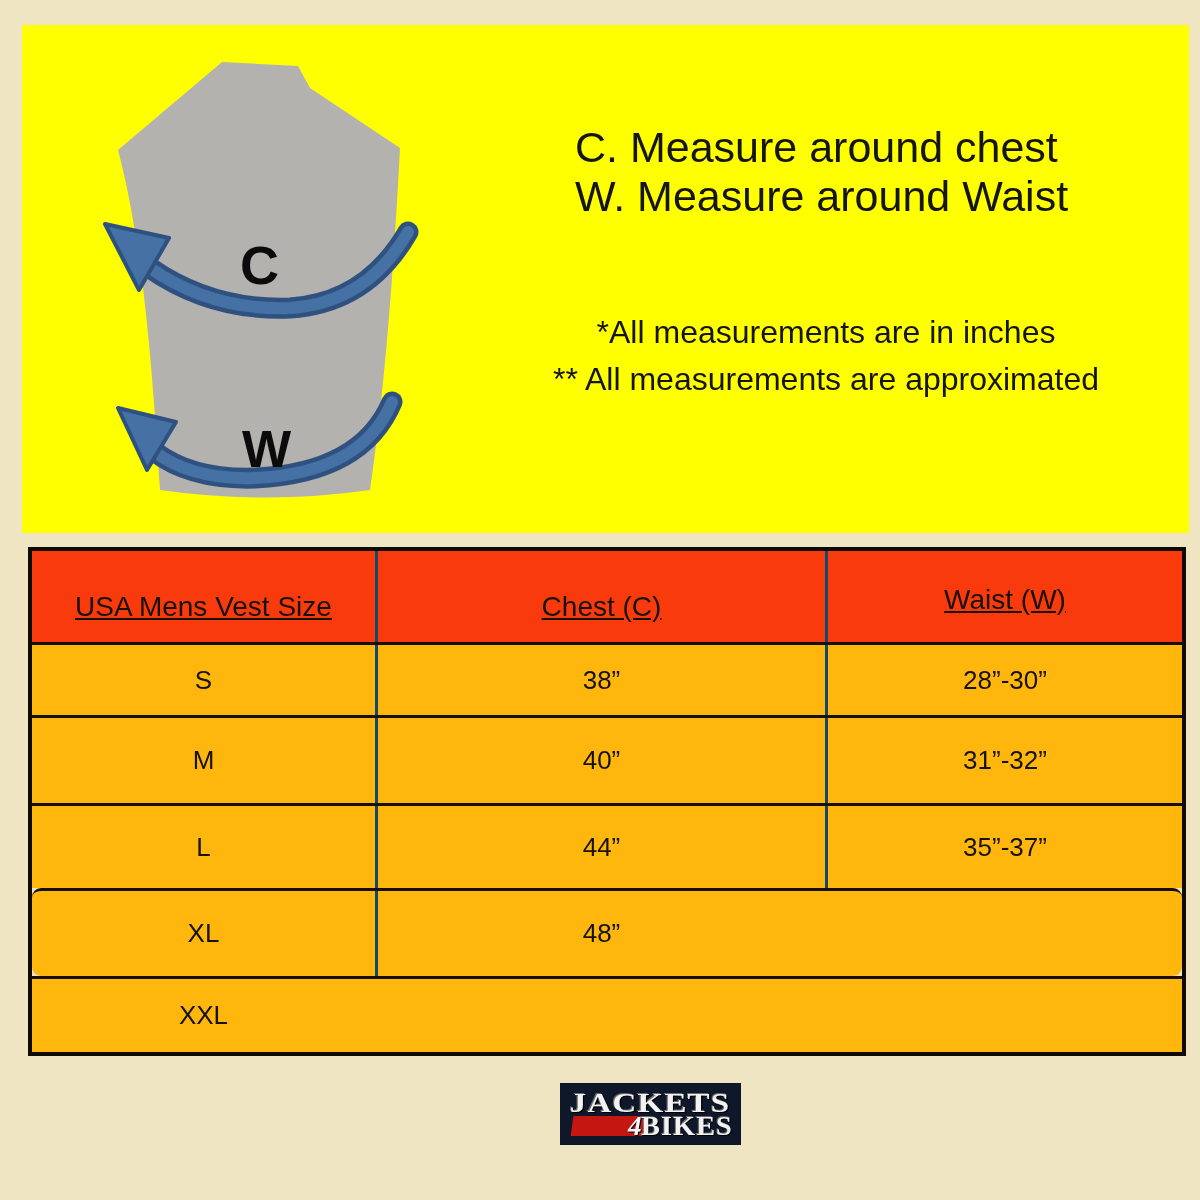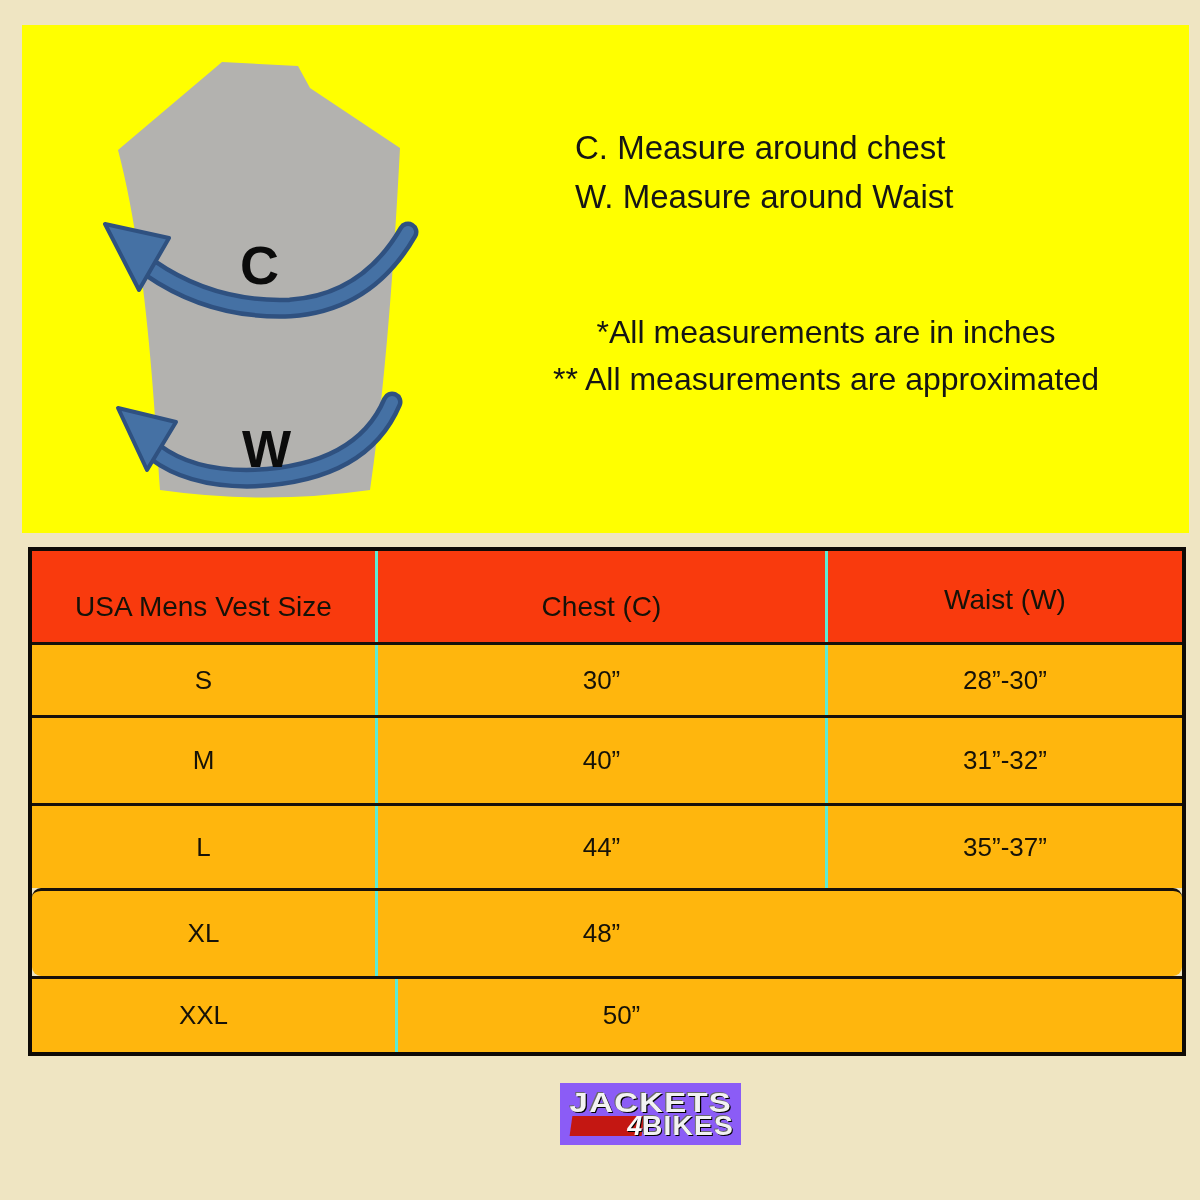--- a/index.html
+++ b/index.html
@@ -5,30 +5,30 @@
   html,body{margin:0;padding:0;}
   body{width:1200px;height:1200px;font-family:"Liberation Sans",sans-serif;}
   .canvas{position:relative;width:1200px;height:1200px;overflow:hidden;}
 
   
   .banner{position:absolute;left:22px;top:25px;width:1167px;height:508px;}
   .vest-svg{position:absolute;left:55px;top:28px;width:365px;height:455px;}
   .meas-label{position:absolute;font-weight:bold;color:#0b0b0b;line-height:1;}
   .label-c{left:218px;top:213px;font-size:54px;}
   .label-w{left:220px;top:398px;font-size:52px;}
-  .instructions{position:absolute;left:553px;top:98px;font-size:33px;line-height:49px;color:#151515;}
+  .instructions{position:absolute;left:553px;top:98px;font-size:43px;line-height:49px;color:#151515;}
   .notes{position:absolute;left:518px;top:284px;width:572px;font-size:32px;line-height:47px;color:#151515;text-align:center;}
 
   
   .size-table{position:absolute;left:28px;top:547px;width:1158px;border:4px solid #0e0a06;box-sizing:border-box;}
   .t-row{display:grid;grid-template-columns:343px 450px 1fr;}
   .t-cell{display:flex;align-items:center;justify-content:center;color:#161208;}
-  .t-cell.c1,.t-cell.c2{border-left:3px solid #5eead4;}
+  .t-cell.c1,.t-cell.c2{border-left:3px solid #0c4a6e;}
   .t-head{height:91px;}
-  .t-head .t-cell{font-size:28px;padding-top:20px;box-sizing:border-box;}
+  .t-head .t-cell{font-size:28px;padding-top:20px;box-sizing:border-box;text-decoration:underline;}
   .t-head .t-cell.c2{padding-top:6px;}
   .t-data{border-top:3px solid #17100a;}
   .t-data .t-cell{font-size:26px;}
   .row-s{height:70px;}
   .row-m{height:85px;}
   .row-l{height:82px;}
   .row-xl{height:85px;}
   .row-xxl{height:73px;gap:20px;}
 
   
@@ -86,21 +86,21 @@
 
   <div class="size-table">
     <div class="t-row t-head" style="background-color: rgb(249, 58, 13);">
       <div class="t-cell c0">USA Mens Vest Size</div>
       <div class="t-cell c1">Chest (C)</div>
       <div class="t-cell c2">Waist (W)</div>
     </div>
 
     <div class="t-row t-data row-s" style="background-color: rgb(255, 182, 13);">
       <div class="t-cell c0">S</div>
-      <div class="t-cell c1">30”</div>
+      <div class="t-cell c1">38”</div>
       <div class="t-cell c2">28”-30”</div>
     </div>
 
     <div class="t-row t-data row-m" style="background-color: rgb(255, 182, 13);">
       <div class="t-cell c0">M</div>
       <div class="t-cell c1">40”</div>
       <div class="t-cell c2">31”-32”</div>
     </div>
 
     <div class="t-row t-data row-l" style="background-color: rgb(255, 182, 13);">
@@ -109,25 +109,24 @@
       <div class="t-cell c2">35”-37”</div>
     </div>
 
     <div class="t-row t-data row-xl" style="background-color: rgb(255, 182, 13); border-radius: 9px;">
       <div class="t-cell c0">XL</div>
       <div class="t-cell c1">48”</div>
     </div>
 
     <div class="t-row t-data row-xxl" style="background-color: rgb(255, 182, 13);">
       <div class="t-cell c0">XXL</div>
-      <div class="t-cell c1">50”</div>
     </div>
   </div>
 
-  <div class="logo" style="background-color: #8b5cf6;">
+  <div class="logo" style="background-color: #0f172a; font-family: Liberation Serif, serif;">
     <div class="logo-word1">JACKETS</div>
     <div class="logo-row2">
       <div class="logo-redbar" style="background-color: rgb(196, 23, 18);"></div>
       <span class="logo-digit">4</span>
       <span class="logo-word2">BIKES</span>
     </div>
   </div>
 
 </div>
 

